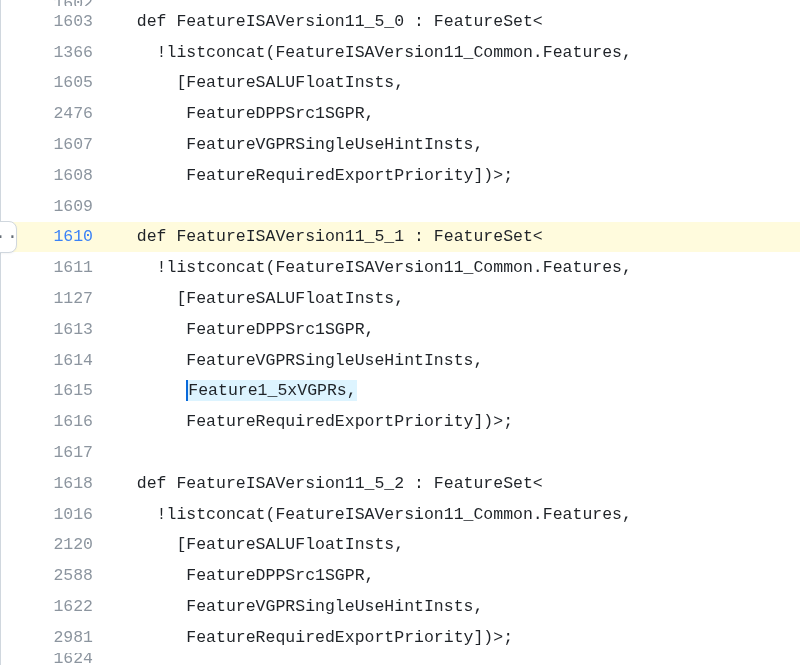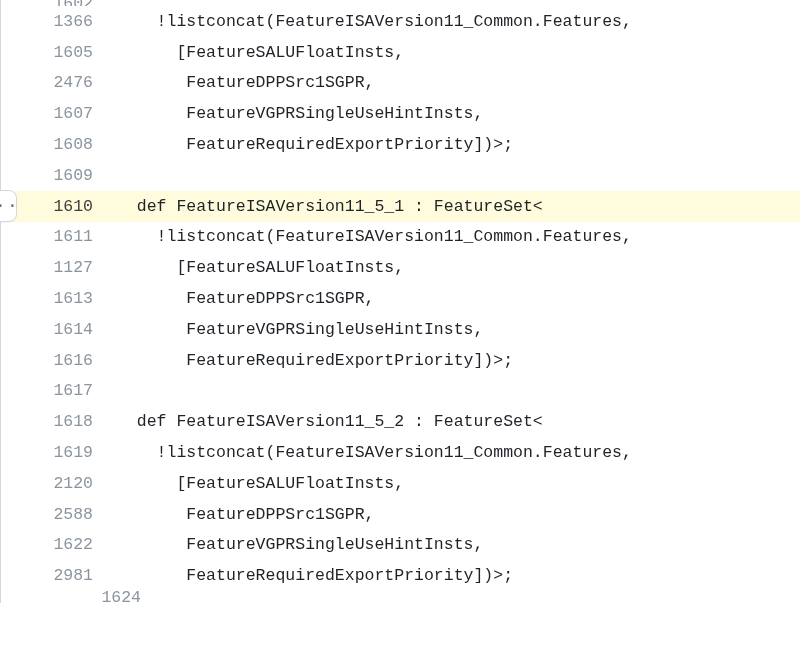--- a/index.html
+++ b/index.html
@@ -22,21 +22,21 @@
     background: #fffbdd;
   }
   .gutter {
     width: 108px;
     flex-shrink: 0;
     padding-right: 16px;
     text-align: right;
     color: #8c959f;
     user-select: none;
   }
-  .highlighted .gutter { color: #404040; }
+  .highlighted .gutter { color: #3b82f6; }
   .code {
     white-space: pre;
     flex: 1;
     padding-left: 8px;
   }
   .more-btn {
     position: absolute;
     left: -16px;
     width: 32px;
     height: 32px;
@@ -62,30 +62,33 @@
   }
   .line.partial-top {
     height: 6px;
     min-height: 6px;
     overflow: hidden;
   }
   .line.partial-bottom {
     height: 12px;
     min-height: 12px;
     overflow: hidden;
-    margin-left: 48px;
   }
 </style>
 </head>
 <body>
 
 <div class="code-container" id="container">
     <div class="line partial-top">
       <div class="gutter">1602</div>
       <div class="code"></div>
+    </div>
+    <div class="line">
+      <div class="gutter">1603</div>
+      <div class="code">  def FeatureISAVersion11_5_0 : FeatureSet&lt;</div>
     </div>
     <div class="line">
       <div class="gutter">1366</div>
       <div class="code">    !listconcat(FeatureISAVersion11_Common.Features,</div>
     </div>
     <div class="line">
       <div class="gutter">1605</div>
       <div class="code">      [FeatureSALUFloatInsts,</div>
     </div>
     <div class="line">
@@ -121,33 +124,37 @@
     </div>
     <div class="line">
       <div class="gutter">1613</div>
       <div class="code">       FeatureDPPSrc1SGPR,</div>
     </div>
     <div class="line">
       <div class="gutter">1614</div>
       <div class="code">       FeatureVGPRSingleUseHintInsts,</div>
     </div>
     <div class="line">
+      <div class="gutter">1615</div>
+      <div class="code"><span>       </span><span class="hl-token">Feature1_5xVGPRs,</span><span></span></div>
+    </div>
+    <div class="line">
       <div class="gutter">1616</div>
       <div class="code">       FeatureRequiredExportPriority])&gt;;</div>
     </div>
     <div class="line">
       <div class="gutter">1617</div>
       <div class="code"></div>
     </div>
     <div class="line">
       <div class="gutter">1618</div>
       <div class="code">  def FeatureISAVersion11_5_2 : FeatureSet&lt;</div>
     </div>
     <div class="line">
-      <div class="gutter">1619</div>
+      <div class="gutter">1016</div>
       <div class="code">    !listconcat(FeatureISAVersion11_Common.Features,</div>
     </div>
     <div class="line">
       <div class="gutter">2120</div>
       <div class="code">      [FeatureSALUFloatInsts,</div>
     </div>
     <div class="line">
       <div class="gutter">2588</div>
       <div class="code">       FeatureDPPSrc1SGPR,</div>
     </div>

